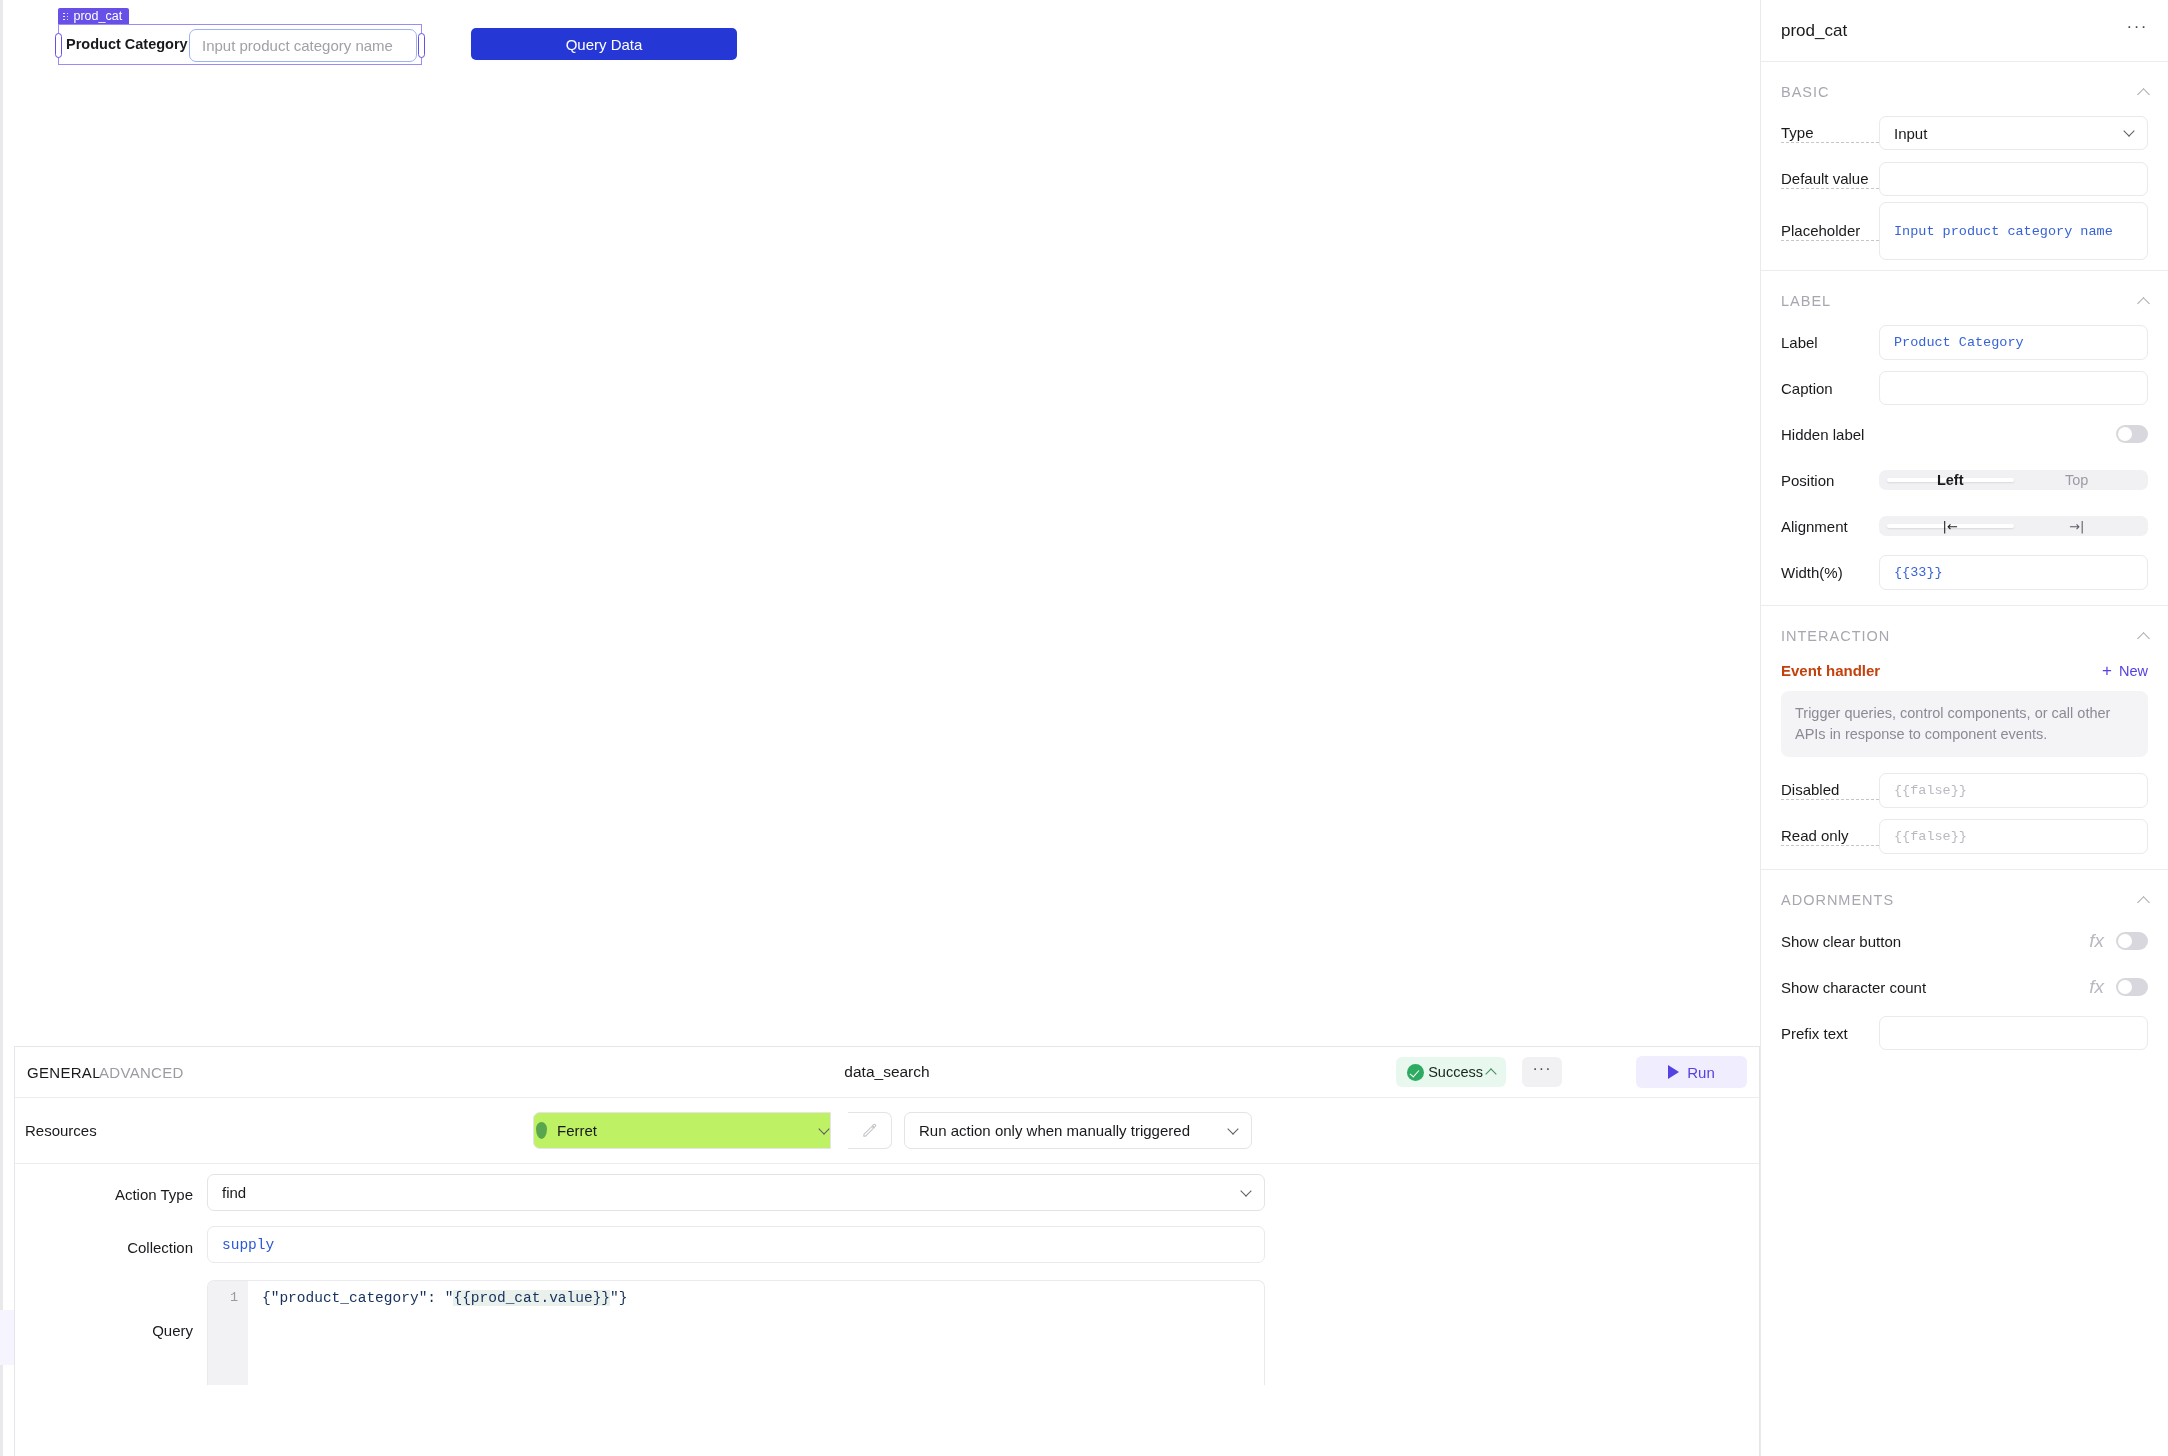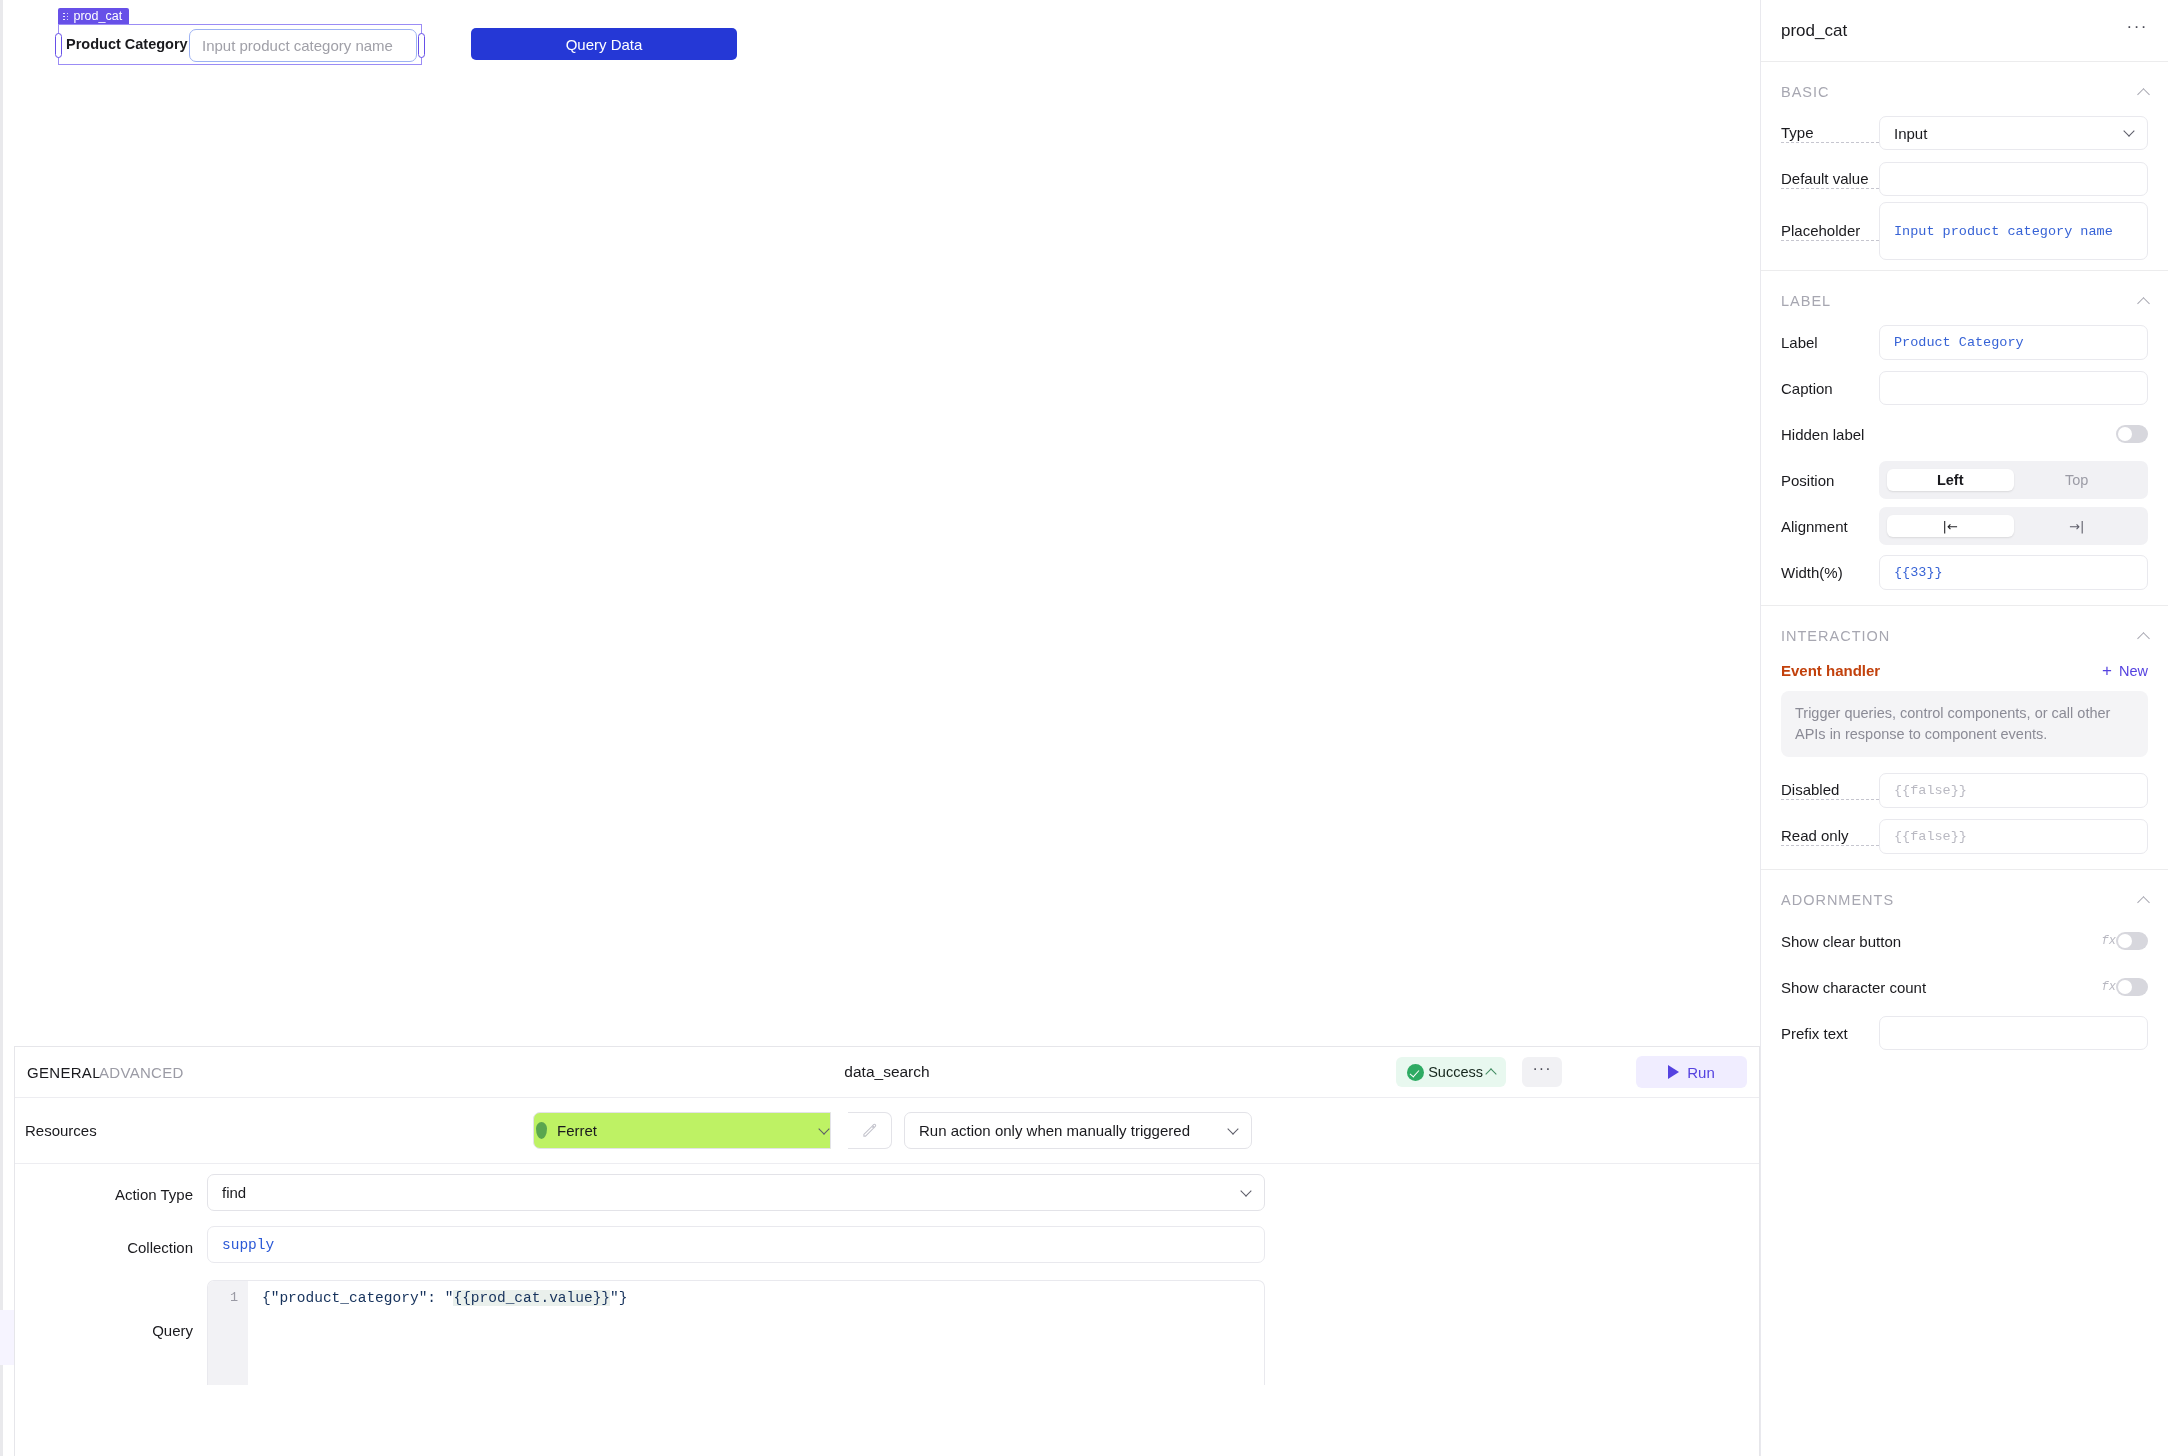--- a/index.html
+++ b/index.html
@@ -301,26 +301,26 @@
     width: 32px; height: 18px; border-radius: 9px;
     background: #d7d7dd; position: relative; cursor: pointer;
     margin-left: auto; flex: 0 0 auto;
   }
   .toggle::after {
     content: ""; position: absolute; left: 2px; top: 2px;
     width: 14px; height: 14px; border-radius: 50%;
     background: #fff;
   }
   .fx {
-    font-family: Liberation Mono, monospace; font-style: italic;
-    font-size: 12px; color: #b9b9c2; margin-right: 0; cursor: pointer;
+    font-family: Liberation Sans, sans-serif; font-style: italic;
+    font-size: 19px; color: #b9b9c2; margin-right: 12px; cursor: pointer;
   }
 
   .segmented {
-    flex: 1; height: 38px; background: #f1f1f4;
+    flex: 1; height: 20px; background: #f1f1f4;
     border-radius: 7px; display: flex; padding: 8px; text-align: center;
   }
   .seg {
     flex: 1; display: flex; align-items: center; justify-content: center;
     font-size: 14.5px; color: #9b9ba5; border-radius: 6px; cursor: pointer;
   }
   .seg.active {
     background: #fff; color: #1a1a1e; font-weight: 700;
     box-shadow: 0 1px 2px rgba(0,0,0,.10);
   }

